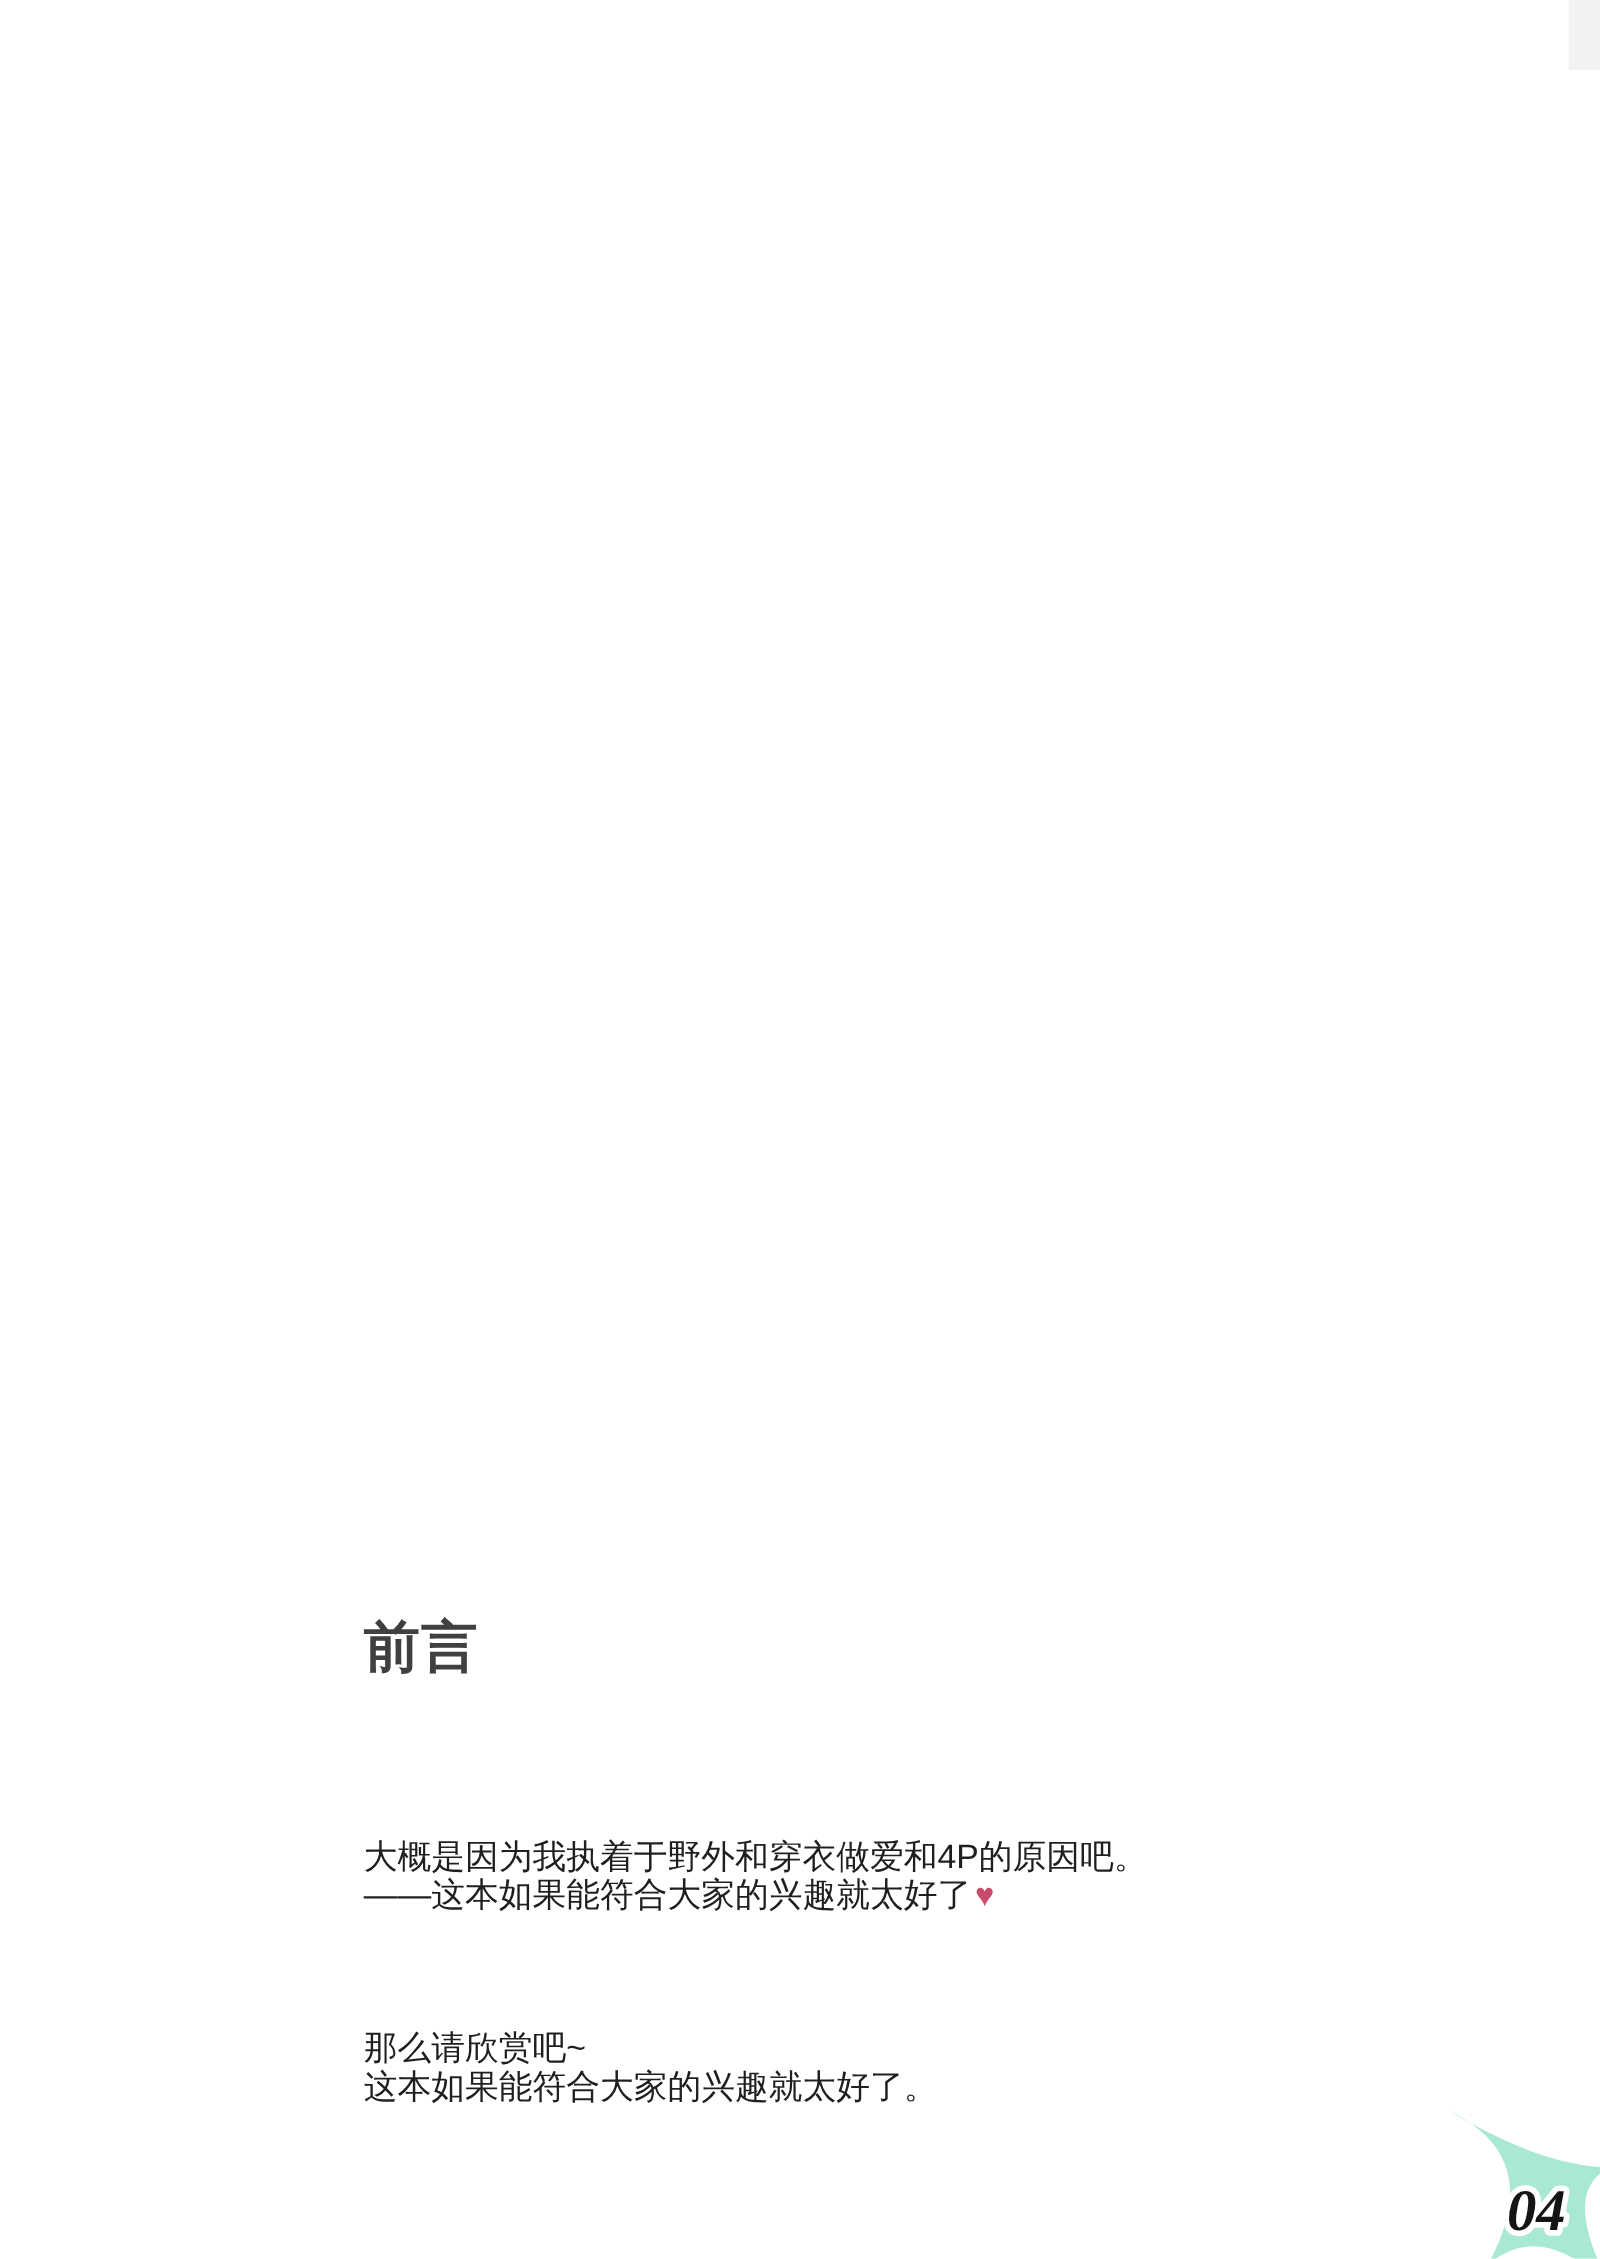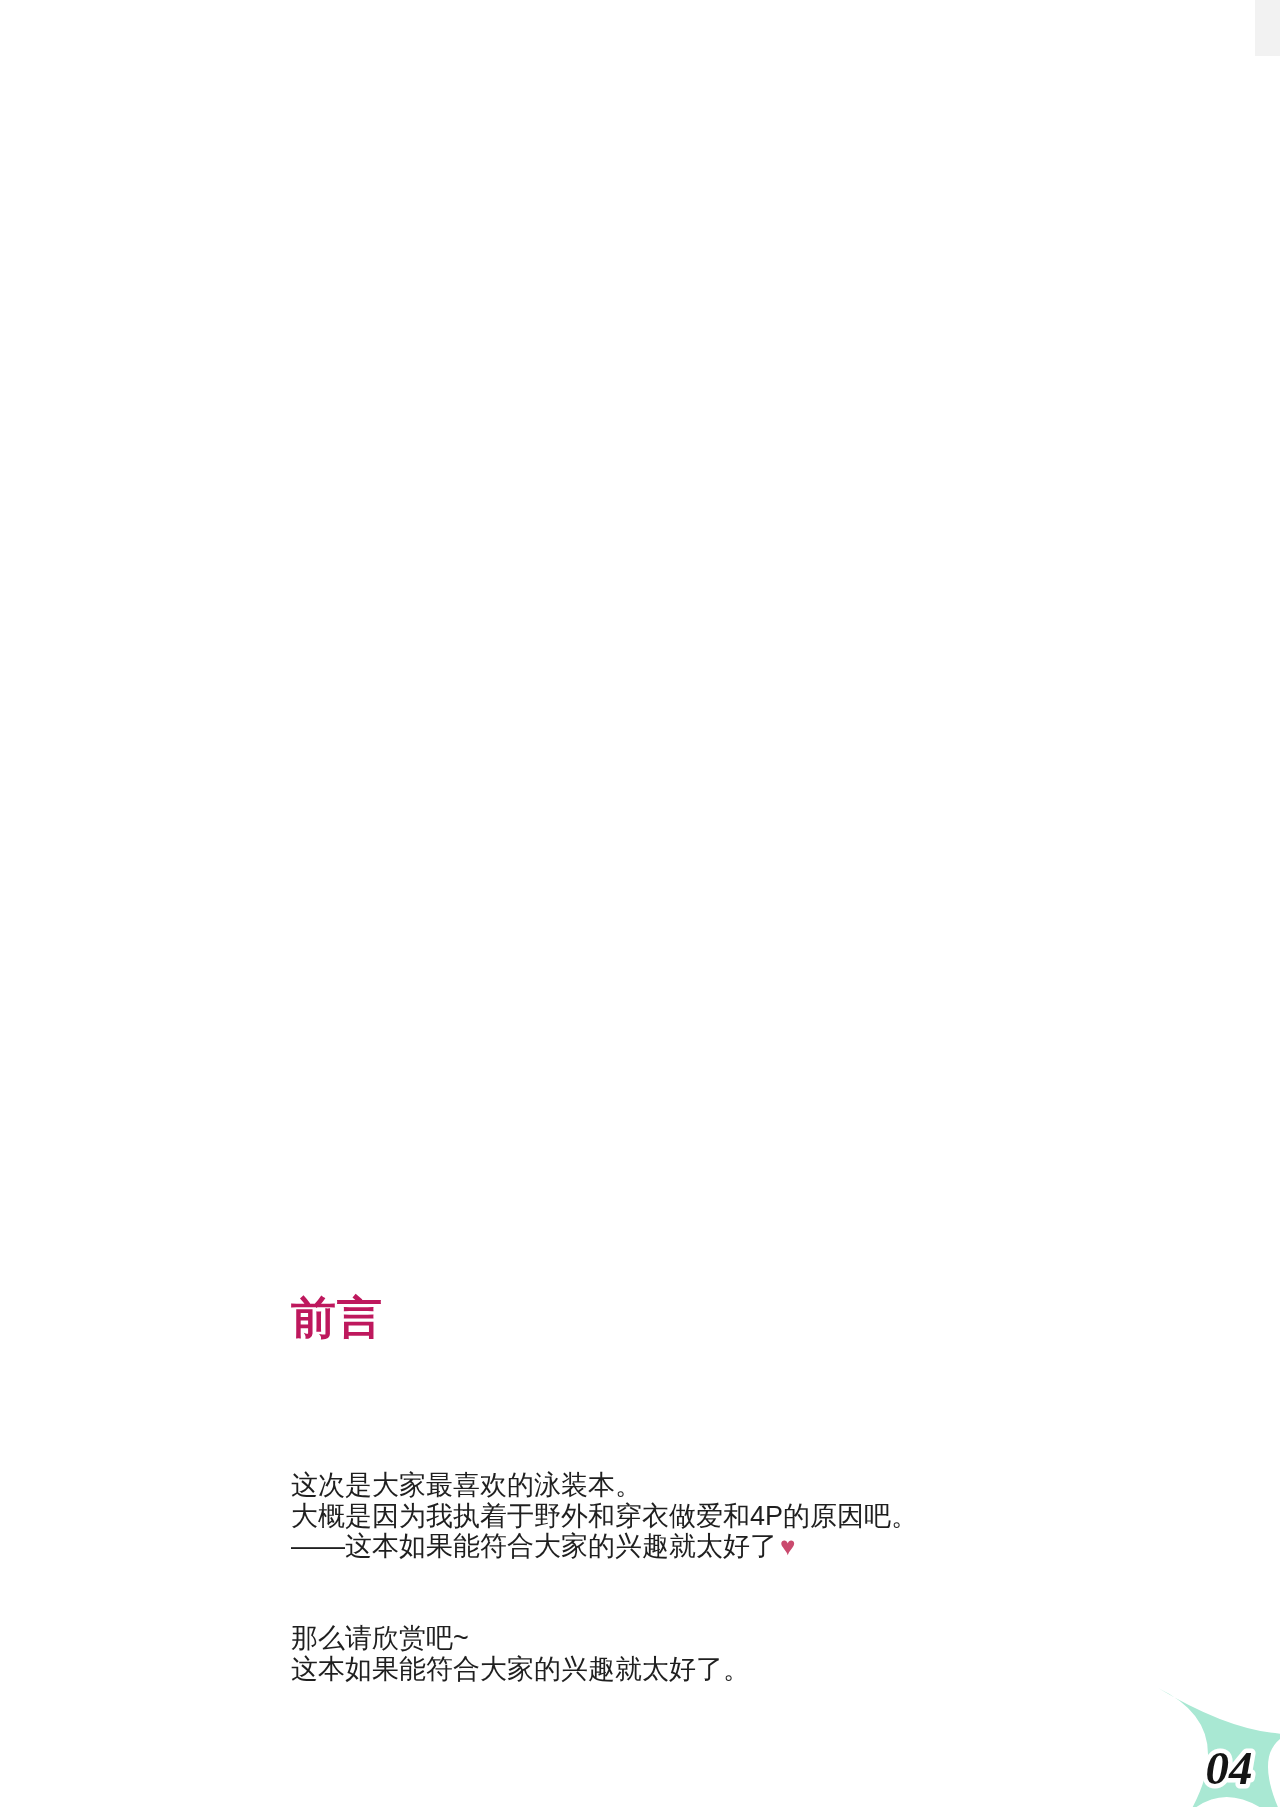--- a/index.html
+++ b/index.html
@@ -23,21 +23,21 @@
   }
   .title {
     position: absolute;
     left: 291px;
     top: 1293px;
     margin: 0;
     font-size: 45px;
     line-height: 50px;
     font-weight: 600;
     letter-spacing: 1px;
-    color: #be185d;
+    color: #404040;
   }
   .para {
     position: absolute;
     left: 291px;
     margin: 0;
     font-size: 27px;
     line-height: 30.5px;
     font-weight: 500;
     color: #1f1f1f;
     white-space: nowrap;
@@ -76,21 +76,20 @@
 <body>
 
 <div class="page">
 
   <div class="corner-shade"></div>
 
   <h1 class="title">前言</h1>
 
 
   <p class="para p2">
-    <span class="line">这次是大家最喜欢的泳装本。</span>
     <span class="line">大概是因为我执着于野外和穿衣做爱和4P的原因吧。</span>
     <span class="line"><span>——这本如果能符合大家的兴趣就太好了</span><span class="heart">♥</span></span>
   </p>
 
   <p class="para p3">
     <span class="line">那么请欣赏吧~</span>
     <span class="line">这本如果能符合大家的兴趣就太好了。</span>
   </p>
 
   <svg class="corner-mark" viewBox="0 0 150 135" xmlns="http://www.w3.org/2000/svg">

